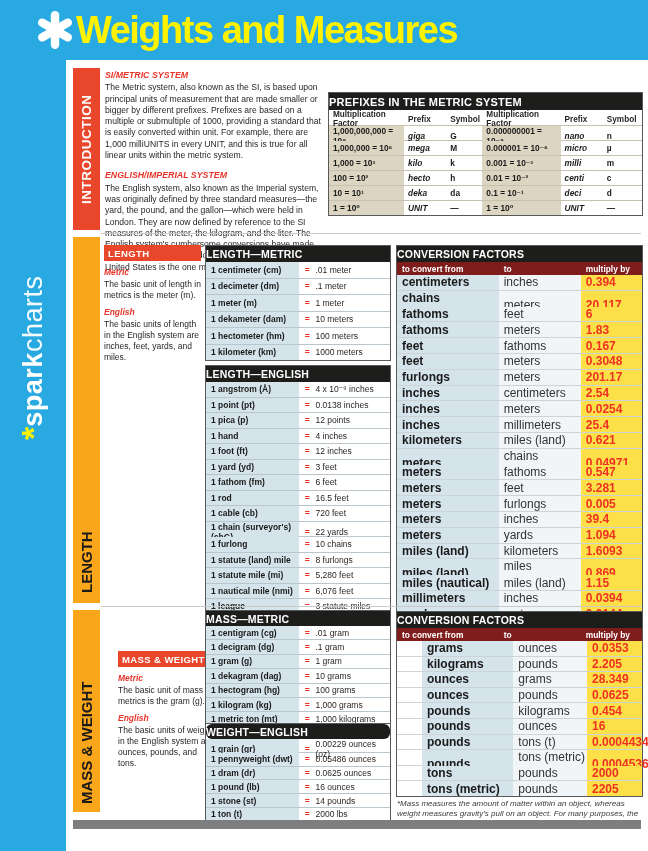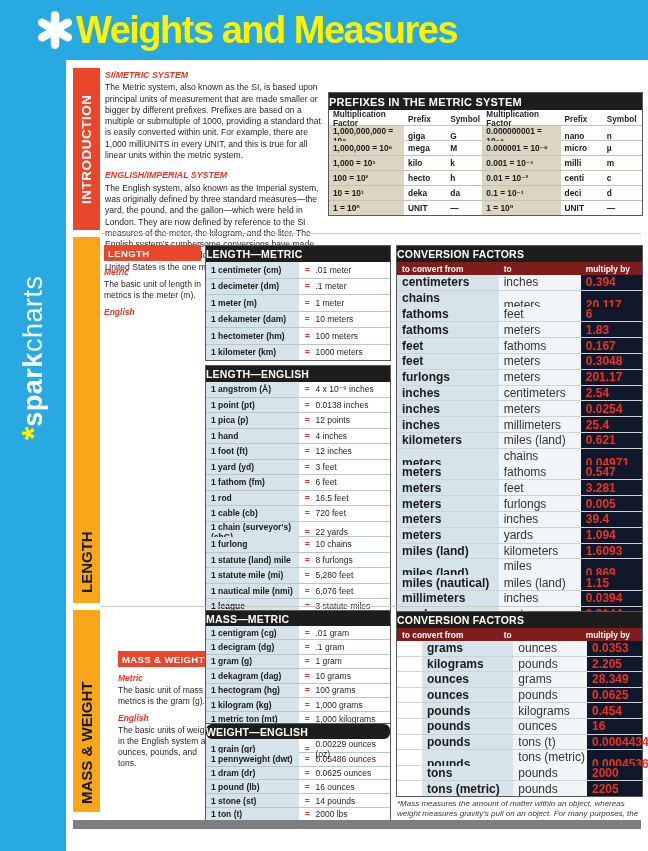--- a/index.html
+++ b/index.html
@@ -55,21 +55,21 @@
   
   .prefix-panel{left:328px;top:92px;width:313px;}
   .prefix-panel .tbar{height:17px;font-size:11px;}
   .pgrid{display:grid;grid-template-columns:24% 13.5% 11.5% 25% 13.5% 12.5%;}
   .phead{height:15px;align-items:center;font-size:8.2px;font-weight:700;}
   .phead span{padding-left:4px;}
   .t-prefix .trow{display:grid;grid-template-columns:24% 13.5% 11.5% 25% 13.5% 12.5%;
                   height:14px;border-top:1px solid #C7C2B0;font-size:8.3px;}
   .t-prefix .tcell{padding-left:4px;font-weight:700;color:#1A1A1A;}
   .pf-f{background:#DBD5C2;}
-  .pf-p{color:#E8352A;}
+  .pf-p{color:#E8352A;font-style:italic;}
 
   
   .eq-panel .tbar{height:16px;}
   .t-eq .trow{display:grid;grid-template-columns:50.5% 9% 40.5%;border-top:1px solid #B9C6CE;font-size:8.5px;}
   .t-eq .trow:first-child{border-top:none;}
   .eq-l{background:#D5E3EB;font-weight:700;padding-left:5px;color:#1A1A1A;}
   .eq-s{color:#EE3124;font-weight:700;justify-content:center;}
   .eq-v{color:#231F20;}
   .lmetric{left:205px;top:245px;width:184px;}
   .lmetric .trow{height:15.5px;}
@@ -84,21 +84,21 @@
 
   
   .conv-panel .tbar{height:16px;}
   .subhead{display:grid;grid-template-columns:41.5% 33.5% 25%;background:#7f1d1d;color:#fff;
            font-weight:700;font-size:8.4px;height:13px;align-items:center;}
   .subhead span{padding-left:5px;}
   .t-conv .trow{display:grid;grid-template-columns:41.5% 33.5% 25%;border-top:1px solid #CDD4D8;font-size:12px;}
   .t-conv .trow:first-child{border-top:none;}
   .cv-f{background:#D5E3EB;font-weight:700;padding-left:5px;color:#1A1A1A;}
   .cv-t{background:#F1F5F7;padding-left:5px;color:#333;}
-  .cv-m{background:#0f172a;color:#EE3124;font-weight:700;padding-left:5px;}
+  .cv-m{background:#fde047;color:#EE3124;font-weight:700;padding-left:5px;}
   .lconv{left:396px;top:245px;width:245px;}
   .lconv .trow{height:14.8px;}
   .mconv{left:396px;top:611px;width:245px;}
   .mconv .trow{height:14.6px;padding-left:25px;}
 
   .footnote{left:397px;top:791px;width:244px;font-size:8px;font-style:italic;line-height:10.3px;color:#3A3A3A;}
 
   .divider{background:#C9C9C9;height:1px;}
   .d1{left:101px;top:233px;width:540px;}
   .d2{left:101px;top:606px;width:540px;}
@@ -201,20 +201,21 @@
         <div class="tcell pf-s">—</div>
       </div>
     </div>
 </section>
 
 <section class="abs info len-info">
   <span class="red-head">LENGTH</span>
   <div class="sub">Metric</div>
   <p>The basic unit of length in metrics is the meter (m).</p>
   <div class="sub">English</div>
+  <p>The basic units of length in the English system are inches, feet, yards, and miles.</p>
 </section>
 
 <section class="abs panel eq-panel lmetric">
   <div class="tbar">LENGTH—METRIC</div>
   <div class="t-eq">
       <div class="trow">
         <div class="tcell eq-l">1 centimeter (cm)</div>
         <div class="tcell eq-s">=</div>
         <div class="tcell eq-v">.01 meter</div>
       </div>

